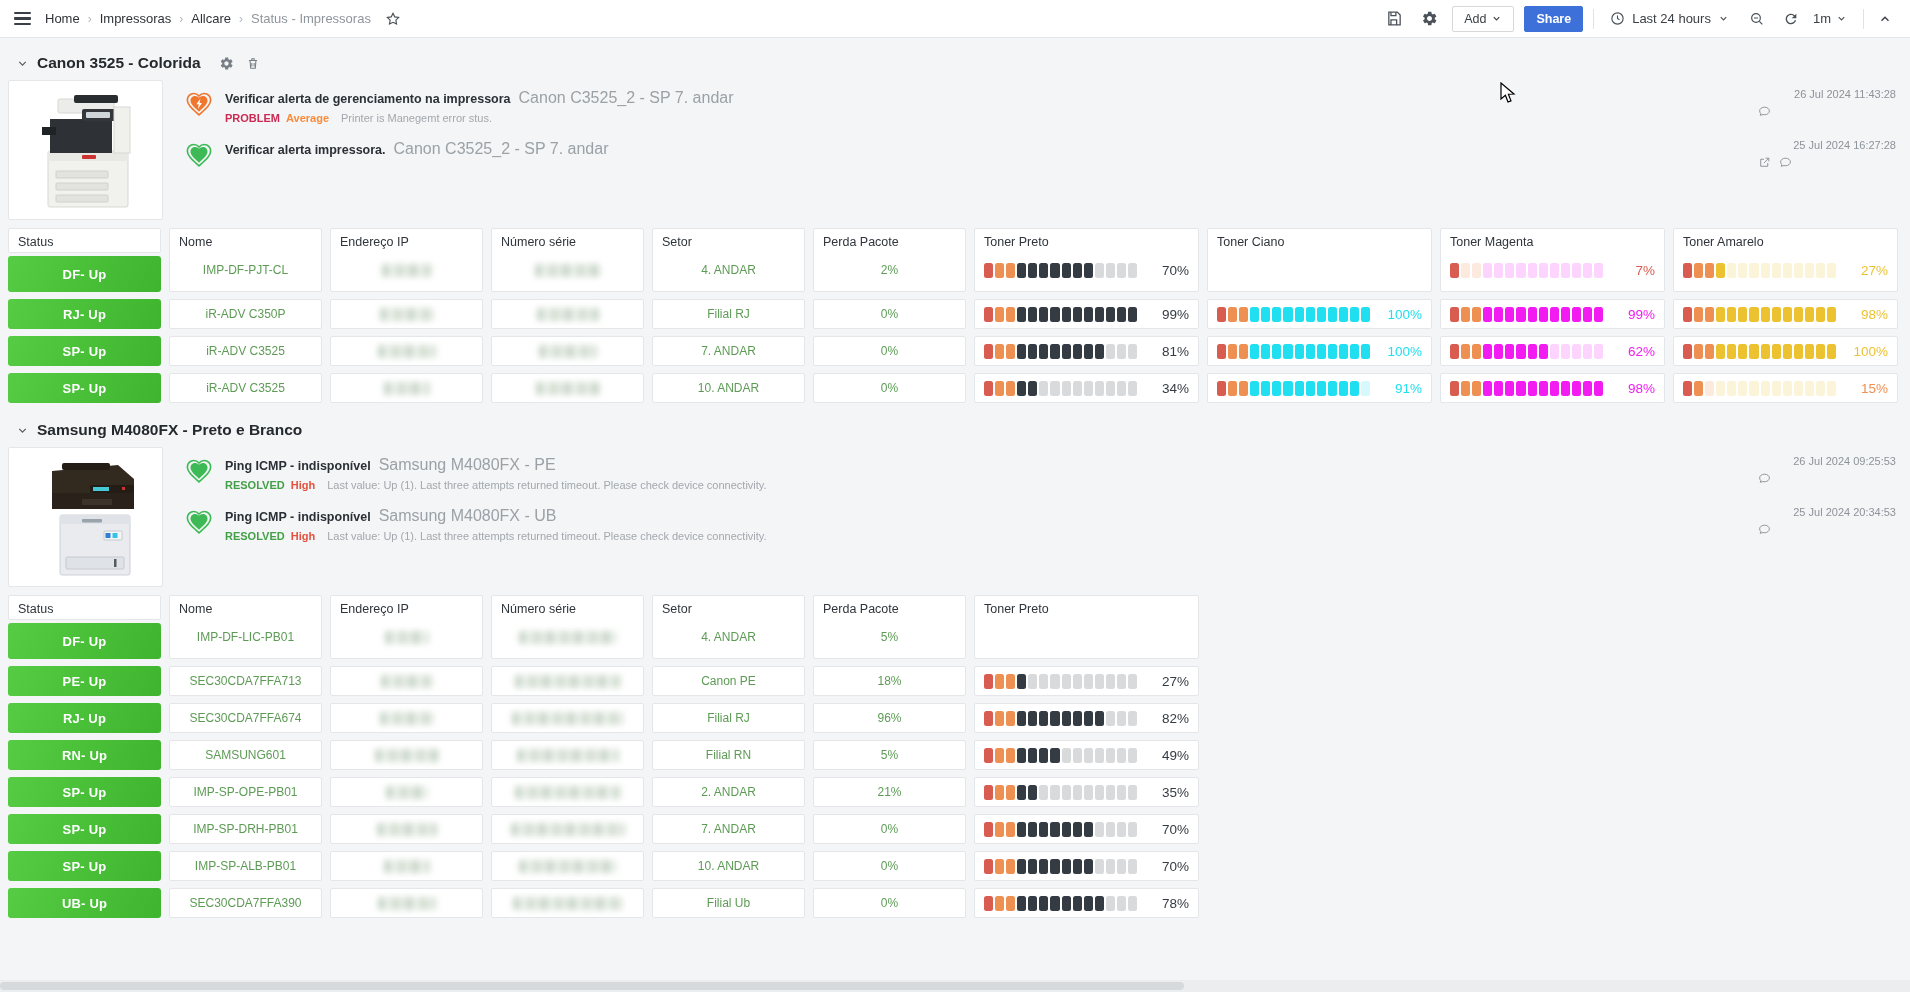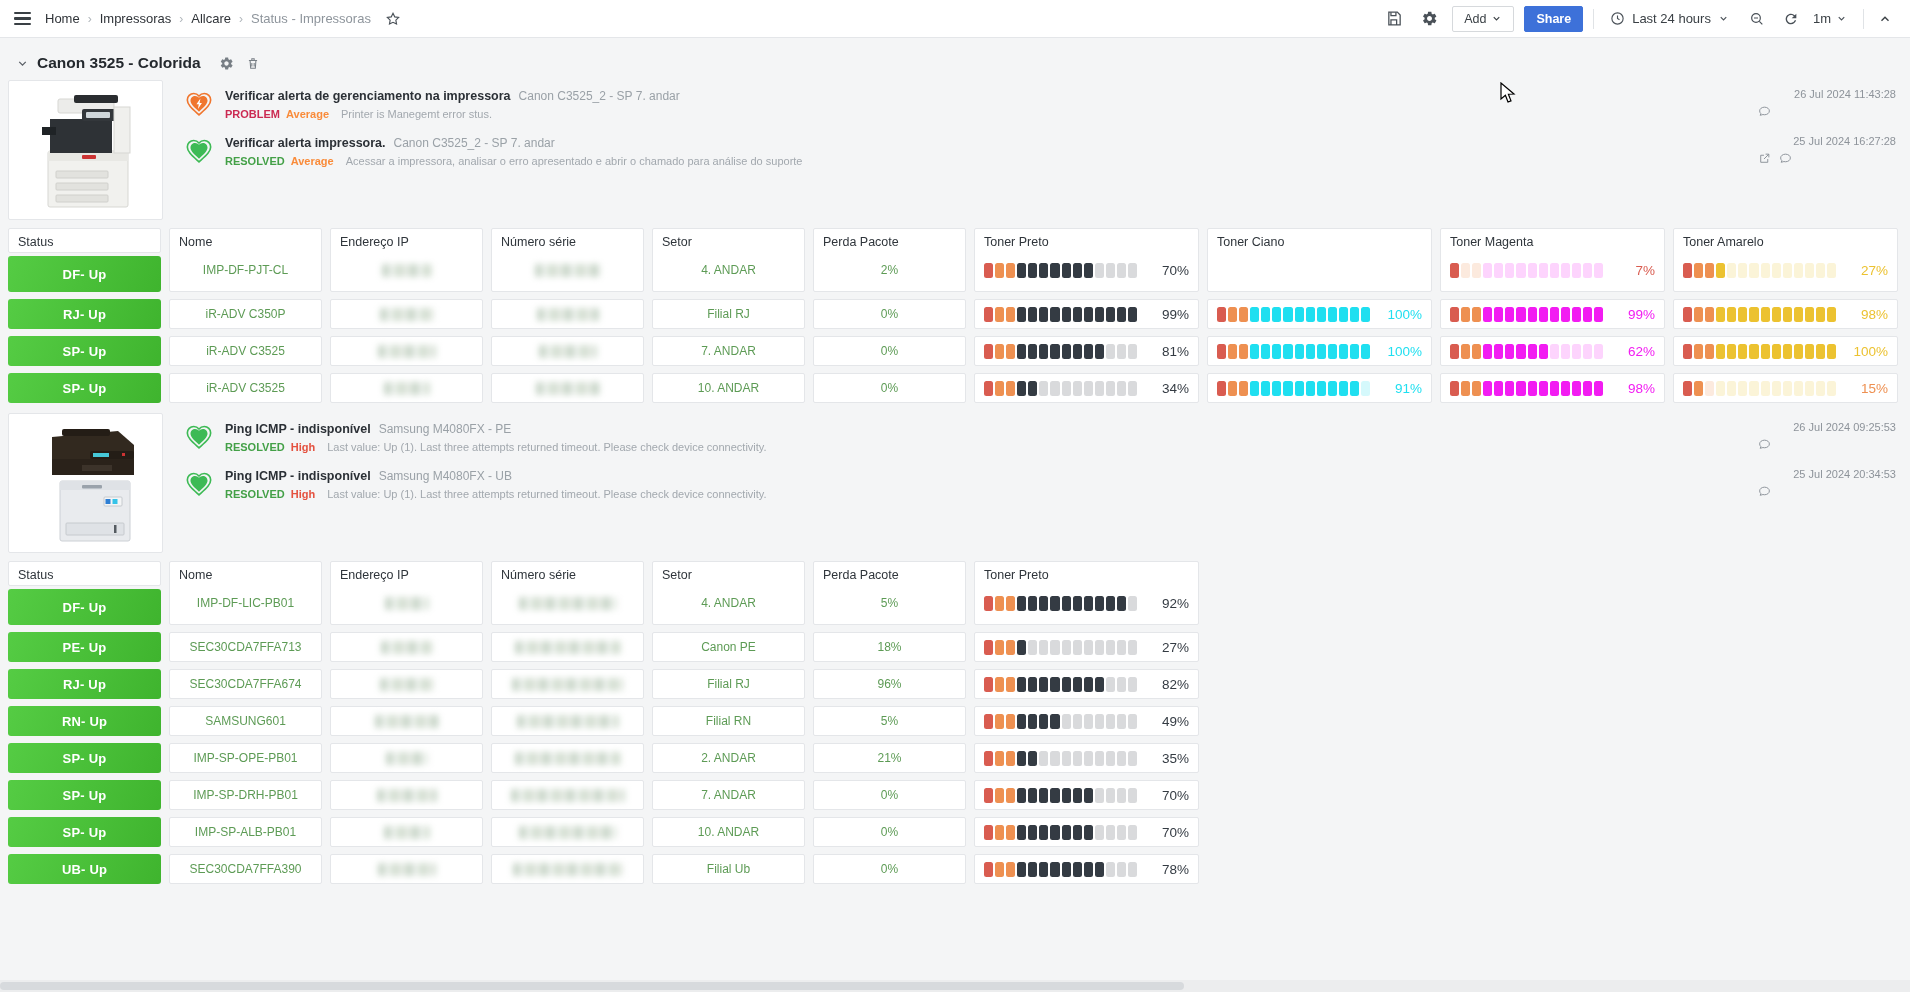--- a/index.html
+++ b/index.html
@@ -30,21 +30,21 @@
   .sec-chevron{color:#5a6067}
   .sec-actions{display:flex;gap:12px;margin-left:10px;color:#777e85}
   .sec-body{display:flex;margin:2px 0 8px 0}
   .img-panel{width:155px;height:140px;background:#fff;border:1px solid #e4e6e9;border-radius:2px;flex:none;display:flex;align-items:center;justify-content:center}
   .alerts{flex:1;margin-left:22px;padding-top:8px;display:flex;flex-direction:column;gap:15px}
   .alert{display:flex;align-items:flex-start}
   .alert-ico{flex:none;margin:2px 12px 0 0}
   .alert-text{flex:1;min-width:0;padding-top:1px}
   .alert-line1{display:flex;align-items:baseline;gap:8px}
   .alert-title{font-weight:bold;font-size:12.5px;color:#2b3036}
-  .alert-host{font-size:12px;color:#9aa1a7}
+  .alert-host{font-size:16px;color:#9aa1a7}
   .alert-line2{margin-top:5px;font-size:11px}
   .alert-status{font-weight:bold;margin-right:6px}
   .alert-sev{font-weight:bold;margin-right:12px}
   .alert-msg{color:#a2a8ae}
   .alert-right{flex:none;width:150px;text-align:right;padding-right:6px}
   .alert-time{font-size:11px;color:#8d939a}
   .alert-icons{display:flex;justify-content:flex-start;gap:8px;margin-top:5px;color:#8d939a}
   
   .tbl{display:grid;gap:7px 8px;margin-bottom:10px}
   .cellbox{background:#fff;border:1px solid #e4e6e9;border-radius:2px;display:flex;flex-direction:column;overflow:hidden}
@@ -222,21 +222,20 @@
               <svg width="28" height="28" viewBox="0 0 24 24">
                 <path d="M12 21.35l-1.45-1.32C5.4 15.36 2 12.28 2 8.5 2 5.42 4.42 3 7.5 3c1.74 0 3.41.81 4.5 2.09C13.09 3.81 14.76 3 16.5 3 19.58 3 22 5.42 22 8.5c0 3.78-3.4 6.86-8.55 11.54L12 21.35z" fill="none" stroke="#3dba55" stroke-width="1.4"></path>
                 <path d="M12 18.6l-1.05-.96C7.2 14.2 4.7 11.9 4.7 9.1 4.7 6.9 6.5 5.1 8.7 5.1c1.26 0 2.5.6 3.3 1.55.8-.95 2.04-1.55 3.3-1.55 2.2 0 4 1.8 4 4 0 2.8-2.5 5.1-6.25 8.54L12 18.6z" fill="#3dba55"></path>
               </svg>
             </span>
             <div class="alert-text">
               <div class="alert-line1">
                 <span class="alert-title">Verificar alerta impressora.</span>
                 <span class="alert-host">Canon C3525_2 - SP 7. andar</span>
               </div>
-              <div class="alert-line2"><span class="alert-status" style="color: rgb(67, 160, 71);">RESOLVED</span><span class="alert-sev" style="color: rgb(249, 139, 58);">Average</span><span class="alert-msg">Acessar a impressora, analisar o erro apresentado e abrir o chamado para análise do suporte</span></div>
             </div>
             <div class="alert-right">
               <div class="alert-time">25 Jul 2024 16:27:28</div>
               <div class="alert-icons" style="justify-content: flex-start; margin-left: 6px;">
                 <span>
                   <svg width="13" height="13" viewBox="0 0 24 24" fill="none" stroke="currentColor" stroke-width="1.8">
                     <path d="M18 13v6H5V6h6M14 4h6v6M20 4l-9 9"></path>
                   </svg>
                 </span>
                 <span>
@@ -711,20 +710,28 @@
                 <span class="gcell" style="background: rgba(236, 194, 48, 0.19);"></span>
                 <span class="gcell" style="background: rgba(236, 194, 48, 0.19);"></span>
               </div>
               <span class="gpct" style="color: rgb(238, 144, 81);">15%</span>
             </div>
           </div>
         </div>
       </div>
     </div>
   <div>
+      <div class="sec-head">
+        <span class="sec-chevron">
+          <svg width="13" height="13" viewBox="0 0 24 24" fill="none" stroke="currentColor" stroke-width="2.4">
+            <path d="M6 9l6 6 6-6"></path>
+          </svg>
+        </span>
+        <span class="sec-title">Samsung M4080FX - Preto e Branco</span>
+      </div>
       <div class="sec-body">
         <div class="img-panel">
   <svg width="128" height="128" viewBox="0 0 128 128">
     <rect x="38" y="62" width="70" height="60" rx="2" fill="#e9ebee" stroke="#ccd0d5"></rect>
     <rect x="38" y="62" width="70" height="9" fill="#dfe2e6"></rect>
     <rect x="60" y="66" width="20" height="3.5" rx="1" fill="#9aa2ab"></rect>
     <rect x="82" y="78" width="18" height="9" rx="1" fill="#f4f5f6" stroke="#c6cace"></rect>
     <rect x="83.5" y="80" width="5" height="5" fill="#2f7fd4"></rect>
     <rect x="90.5" y="80" width="5" height="5" fill="#35c3e8"></rect>
     <rect x="44" y="104" width="58" height="12" rx="1" fill="#dfe2e6" stroke="#c6cace"></rect>
@@ -823,41 +830,20 @@
           </div>
         </div>
         <div class="cellbox hdr">
           <div class="coltitle">Perda Pacote</div>
           <div class="valarea">
             <span class="greentxt">5%</span>
           </div>
         </div>
         <div class="cellbox hdr">
           <div class="coltitle">Toner Preto</div>
-          <div class="valarea">
-            <div class="gauge">
-              <div class="gcells">
-                <span class="gcell" style="background: rgb(217, 92, 80);"></span>
-                <span class="gcell" style="background: rgb(238, 144, 81);"></span>
-                <span class="gcell" style="background: rgb(238, 144, 81);"></span>
-                <span class="gcell" style="background: rgb(52, 59, 67);"></span>
-                <span class="gcell" style="background: rgb(52, 59, 67);"></span>
-                <span class="gcell" style="background: rgb(52, 59, 67);"></span>
-                <span class="gcell" style="background: rgb(52, 59, 67);"></span>
-                <span class="gcell" style="background: rgb(52, 59, 67);"></span>
-                <span class="gcell" style="background: rgb(52, 59, 67);"></span>
-                <span class="gcell" style="background: rgb(52, 59, 67);"></span>
-                <span class="gcell" style="background: rgb(52, 59, 67);"></span>
-                <span class="gcell" style="background: rgb(52, 59, 67);"></span>
-                <span class="gcell" style="background: rgb(52, 59, 67);"></span>
-                <span class="gcell" style="background: rgba(52, 59, 67, 0.19);"></span>
-              </div>
-              <span class="gpct" style="color: rgb(52, 59, 67);">92%</span>
-            </div>
-          </div>
         </div>
         <div class="upbtn row">PE- Up</div>
         <div class="cellbox rowcell">
           <div class="valarea">
             <span class="greentxt">SEC30CDA7FFA713</span>
           </div>
         </div>
         <div class="cellbox rowcell">
           <div class="valarea">
             <div class="blur" style="width: 52px;"></div>

